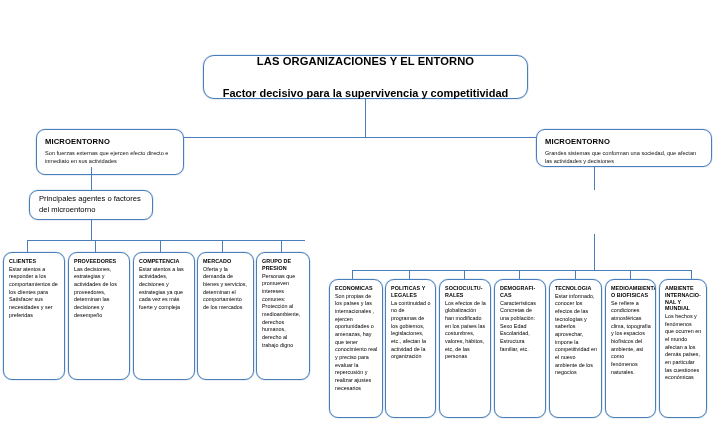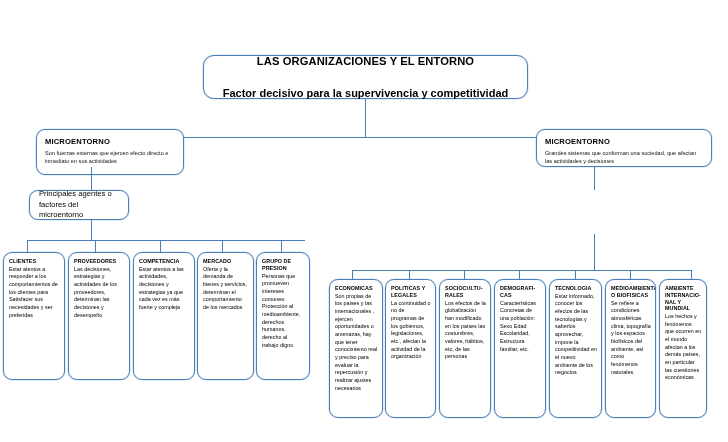--- a/index.html
+++ b/index.html
@@ -40,21 +40,21 @@
 
   #micro-box{left:36px;top:129px;width:148px;height:46px;}
   #macro-box{left:536px;top:129px;width:176px;height:38px;}
 
   
   .lvl3{
     display:flex;align-items:center;
     padding:4px 9px;
     font-size:7.6px;line-height:1.42;
   }
-  #micro-agents{left:29px;top:190px;width:100px;height:30px;}
+  #micro-agents{left:29px;top:190px;width:124px;height:30px;}
   #macro-vars{left:538px;top:190px;width:112px;height:44px;}
 
   
   .leaf{
     padding:5px 4px 4px 5px;
     overflow:hidden;
   }
   .leaf .title{font-size:5.4px;line-height:1.25;letter-spacing:.05px;}
   .leaf .desc{font-size:5.4px;line-height:1.42;margin-top:1px;}
 

